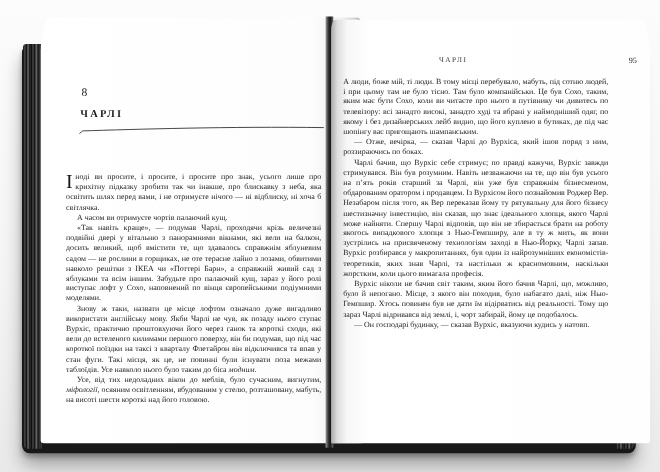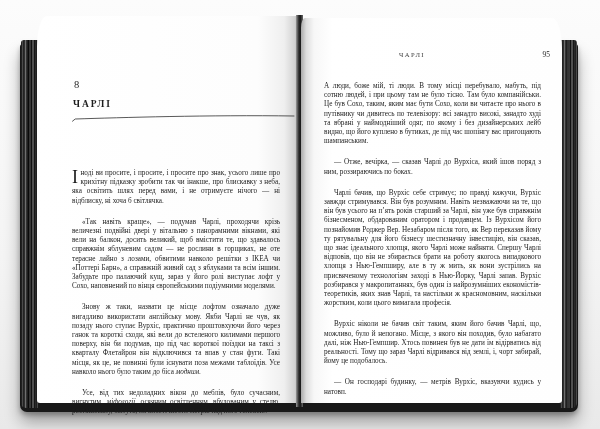--- a/index.html
+++ b/index.html
@@ -8,21 +8,21 @@
     background:linear-gradient(180deg,#fcfcfc 0%,#f4f4f4 60%,#e9e9e9 100%);}
   
   .book-cover{position:absolute;left:20px;top:44px;width:558px;height:368px;
     background:#181818;border-radius:3px 3px 7px 7px;
     box-shadow:0 10px 16px rgba(0,0,0,.32),0 3px 5px rgba(0,0,0,.28);}
   .edge-strip{position:absolute;top:40px;width:17px;height:368px;
     background:repeating-linear-gradient(90deg,#0a0a0a 0px,#4a4a4a 1.5px,#101010 3px,#6e6e6e 4.5px,#161616 6px,#333 7.5px);}
   .edge-strip.left{left:21px;border-radius:3px 0 0 5px;}
   .edge-strip.right{left:560px;border-radius:0 3px 5px 0;}
   
-  .page{position:absolute;background:#fdfdfd;}
+  .page{position:absolute;background:#fdfdfd;padding-left:29px;}
   .page-left{left:37px;top:16px;width:263px;height:387px;
     border-radius:10px 4px 0 3px / 30px 10px 0 3px;
     background:linear-gradient(to right,#ffffff 0%,#fdfdfd 84%,#efefef 94%,#d2d2d2 98%,#a0a0a0 100%);}
   .page-right{left:301px;top:18px;width:261px;height:385px;
     border-radius:4px 10px 3px 0 / 10px 30px 3px 0;
     background:linear-gradient(to right,#ababab 0%,#dedede 2%,#f7f7f7 5%,#ffffff 12%,#fefefe 100%);}
   .spine{position:absolute;left:296px;top:15px;width:7px;height:392px;
     background:linear-gradient(to right,#9a9a9a,#3a3a3a 35%,#141414 60%,#6a6a6a 100%);}
   
   .chapter-number{position:absolute;left:37px;top:63px;font-size:10.5px;line-height:11px;color:#242424;}
@@ -31,21 +31,21 @@
   .chapter-rule{position:absolute;left:33px;top:97px;width:226px;height:10px;}
   
   .running-header{position:absolute;left:0px;top:33px;width:222px;text-align:center;
     font-size:6.6px;letter-spacing:1.4px;color:#3a3a3a;}
   .page-number{position:absolute;top:32px;right:12px;font-size:7.4px;color:#232323;}
   
   .page-body{position:absolute;text-align:justify;color:#1c1c1c;
     font-size:7.2px;line-height:9.2px;}
   .body-left{left:23px;top:141px;width:232px;}
   .body-right{left:11px;top:52px;width:241px;}
-  .para{margin:12px;}
+  .para{margin:0;}
   .para.indent{text-indent:10px;}
   .it{font-style:italic;}
   .dropcap{float:left;font-size:18px;line-height:17px;padding:0 2.5px 0 0;color:#161616;}
 </style>
 </head>
 <body>
 
 <div class="stage">
 
   <div class="book-cover"></div>
@@ -53,33 +53,34 @@
   <div class="edge-strip right"></div>
 
   <div class="page page-left">
     <div class="chapter-number">8</div>
     <div class="chapter-title">ЧАРЛІ</div>
     <svg class="chapter-rule" viewBox="0 0 226 10" preserveAspectRatio="none">
       <path d="M2.5,8.2 L5.2,6.0 C 50,4.6 140,1.8 224,3.0" fill="none" stroke="#2e2e2e" stroke-width="0.8" stroke-linecap="round"></path>
     </svg>
     <div class="page-body body-left">
         <p class="para"><span class="dropcap">І</span><span>ноді ви просите, і просите, і просите про знак, усього лише про крихітну підказку зробити так чи інакше, про блискавку з неба, яка освітить шлях перед вами, і не отримуєте нічого — ні відблиску, ні хоча б світлячка.</span></p>
+        <p class="para indent"><span>А часом ви отримуєте чортів палаючий кущ.</span></p>
         <p class="para indent"><span>«Так навіть краще», — подумав Чарлі, проходячи крізь величезні подвійні двері у вітальню з панорамними вікнами, які вели на балкон, досить великий, щоб вмістити те, що здавалось справжнім яблуневим садом — не рослини в горщиках, не оте терасне лайно з лозами, обвитими навколо решітки з ІКЕА чи «Поттері Барн», а справжній живий сад з яблуками та всім іншим. Забудьте про палаючий кущ, зараз у його ролі виступає лофт у Сохо, наповнений по вінця європейськими подіумними моделями.</span></p>
         <p class="para indent"><span>Знову ж таки, назвати це місце лофтом означало дуже вигадливо використати англійську мову. Якби Чарлі не чув, як позаду нього ступає Вурхіс, практично проштовхуючи його через ганок та короткі сходи, які вели до встеленого килимами першого поверху, він би подумав, що під час короткої поїздки на таксі з кварталу Флетайрон він відключився та впав у стан фуги. Такі місця, як це, не повинні були існувати поза межами таблоїдів. Усе навколо нього було таким до біса </span><span class="it">модним</span><span>.</span></p>
-        <p class="para indent"><span>Усе, від тих недоладних вікон до меблів, було сучасним, вигнутим, </span><span class="it">міфології</span><span>, осяяним освітленням, вбудованим у стелю, розташовану, мабуть, на висоті шести метрів над його головою.</span></p>
+        <p class="para indent"><span>Усе, від тих недоладних вікон до меблів, було сучасним, вигнутим, </span><span class="it">міфології</span><span>, осяяним освітленням, вбудованим у стелю, розташовану, мабуть, на висоті шести короткі над його головою.</span></p>
       </div>
   </div>
 
   <div class="spine"></div>
 
   <div class="page page-right">
     <div class="running-header">ЧАРЛІ</div>
     <div class="page-number">95</div>
     <div class="page-body body-right">
         <p class="para"><span>А люди, боже мій, ті люди. В тому місці перебувало, мабуть, під сотню людей, і при цьому там не було тісно. Там було компанійськи. Це був Сохо, таким, яким має бути Сохо, коли ви читаєте про нього в путівнику чи дивитесь по телевізору: всі занадто високі, занадто худі та вбрані у наймодніший одяг, по якому і без дизайнерських лейб видно, що його куплено в бутиках, де під час шопінгу вас пригощають шампанським.</span></p>
         <p class="para indent"><span>— Отже, вечірка, — сказав Чарлі до Вурхіса, який ішов поряд з ним, роззираючись по боках.</span></p>
         <p class="para indent"><span>Чарлі бачив, що Вурхіс себе стримує; по правді кажучи, Вурхіс завжди стримувався. Він був розумним. Навіть незважаючи на те, що він був усього на п’ять років старший за Чарлі, він уже був справжнім бізнесменом, обдарованим оратором і продавцем. Із Вурхісом його познайомив Роджер Вер. Незабаром після того, як Вер переказав йому ту рятувальну для його бізнесу шестизначну інвестицію, він сказав, що знає ідеального хлопця, якого Чарлі може найняти. Спершу Чарлі відповів, що він не збирається брати на роботу якогось випадкового хлопця з Нью-Гемпширу, але в ту ж мить, як вони зустрілись на присвяченому технологіям заході в Нью-Йорку, Чарлі запав. Вурхіс розбирався у макропитаннях, був один із найрозумніших економістів-теоретиків, яких знав Чарлі, та настільки ж красномовним, наскільки жорстким, коли цього вимагала професія.</span></p>
         <p class="para indent"><span>Вурхіс ніколи не бачив світ таким, яким його бачив Чарлі, що, можливо, було й непогано. Місце, з якого він походив, було набагато далі, ніж Нью-Гемпшир. Хтось повинен був не дати їм відірватись від реальності. Тому що зараз Чарлі відривався від землі, і, чорт забирай, йому це подобалось.</span></p>
-        <p class="para indent"><span>— Он господарі будинку, — метрів Вурхіс, вказуючи кудись у натовп.</span></p>
+        <p class="para indent"><span>— Он господарі будинку, — сказав Вурхіс, вказуючи кудись у натовп.</span></p>
       </div>
   </div>
 
 </div>
 
 </body></html>

